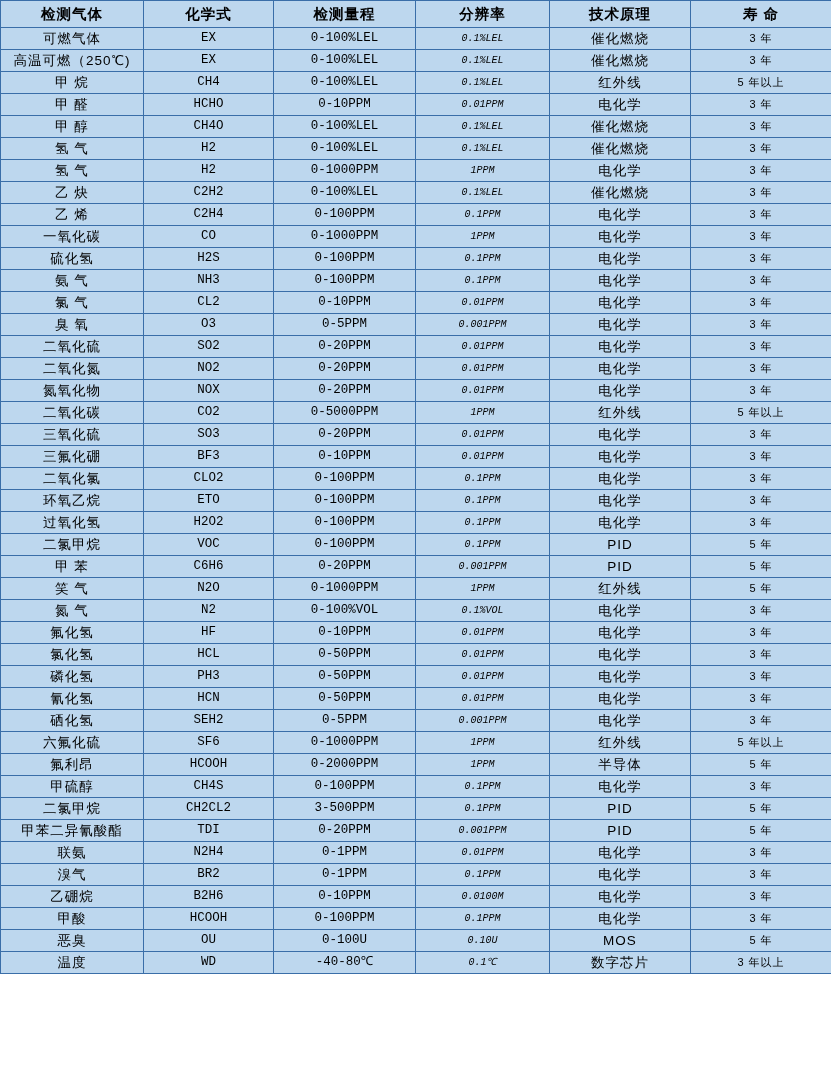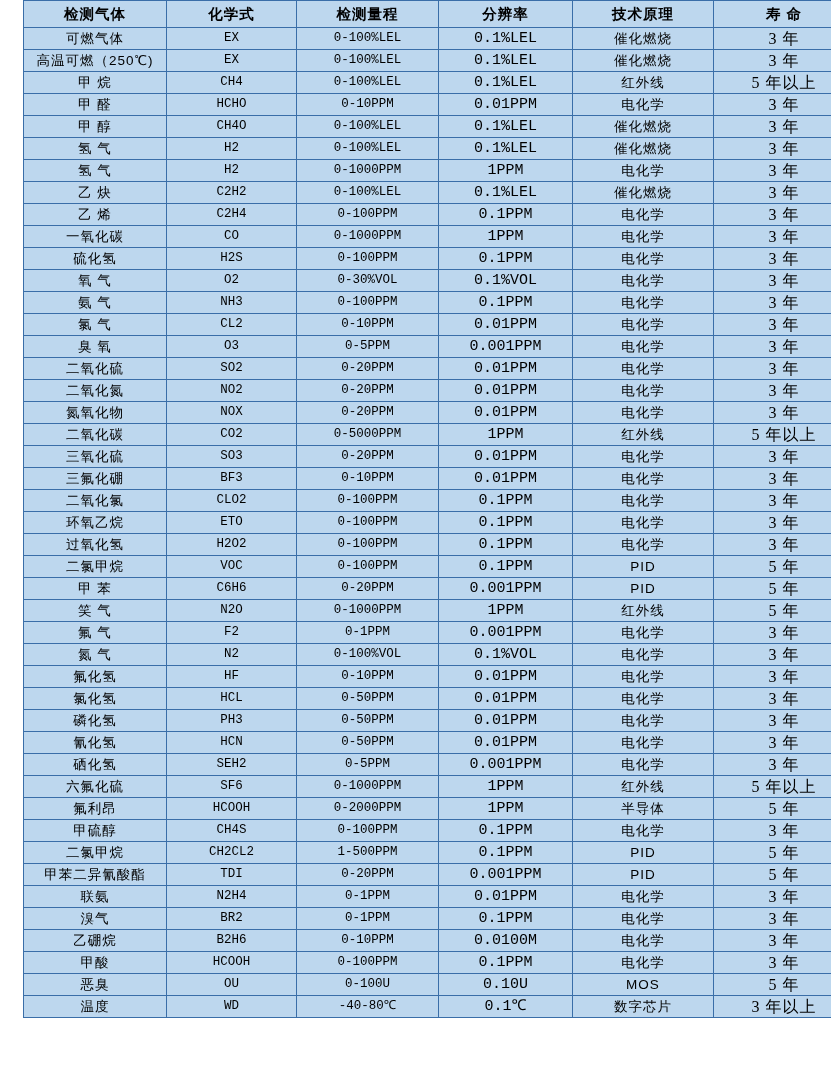--- a/index.html
+++ b/index.html
@@ -9,21 +9,20 @@
   }
   body {
     font-family: "Liberation Sans", sans-serif;
   }
   #sheet {
     width: 831px;
     height: 1075px;
     box-sizing: border-box;
     background: #ffffff;
     overflow: hidden;
-    padding-left: 23px;
   }
   table.gas-table {
     border-collapse: collapse;
     width: 831px;
     table-layout: fixed;
   }
   table.gas-table col.c0 { width: 143px; }
   table.gas-table col.c1 { width: 130px; }
   table.gas-table col.c2 { width: 142px; }
   table.gas-table col.c3 { width: 134px; }
@@ -54,26 +53,26 @@
     font-size: 13.5px;
     letter-spacing: 1px;
   }
   table.gas-table td.ascii {
     font-family: "Liberation Mono", monospace;
     font-size: 12.5px;
     letter-spacing: 0;
   }
   table.gas-table td.mix {
     font-family: "Liberation Mono", monospace;
-    font-size: 15px;
+    font-size: 10px;
+    font-style: italic;
   }
   table.gas-table td.life {
-    font-size: 16px;
+    font-size: 11px;
     letter-spacing: 1px;
-    font-family: Liberation Serif, serif;
   }
 </style>
 </head>
 <body>
 
 <div id="sheet">
   <table class="gas-table">
     <colgroup>
       <col class="c0">
         <col class="c1">
@@ -175,28 +174,20 @@
         </tr>
         <tr>
           <td class="cn">硫化氢</td>
           <td class="ascii">H2S</td>
           <td class="ascii">0-100PPM</td>
           <td class="mix">0.1PPM</td>
           <td class="cn">电化学</td>
           <td class="life">3 年</td>
         </tr>
         <tr>
-          <td class="cn">氧 气</td>
-          <td class="ascii">O2</td>
-          <td class="ascii">0-30%VOL</td>
-          <td class="mix">0.1%VOL</td>
-          <td class="cn">电化学</td>
-          <td class="life">3 年</td>
-        </tr>
-        <tr>
           <td class="cn">氨 气</td>
           <td class="ascii">NH3</td>
           <td class="ascii">0-100PPM</td>
           <td class="mix">0.1PPM</td>
           <td class="cn">电化学</td>
           <td class="life">3 年</td>
         </tr>
         <tr>
           <td class="cn">氯 气</td>
           <td class="ascii">CL2</td>
@@ -303,28 +294,20 @@
         </tr>
         <tr>
           <td class="cn">笑 气</td>
           <td class="ascii">N2O</td>
           <td class="ascii">0-1000PPM</td>
           <td class="mix">1PPM</td>
           <td class="cn">红外线</td>
           <td class="life">5 年</td>
         </tr>
         <tr>
-          <td class="cn">氟 气</td>
-          <td class="ascii">F2</td>
-          <td class="ascii">0-1PPM</td>
-          <td class="mix">0.001PPM</td>
-          <td class="cn">电化学</td>
-          <td class="life">3 年</td>
-        </tr>
-        <tr>
           <td class="cn">氮 气</td>
           <td class="ascii">N2</td>
           <td class="ascii">0-100%VOL</td>
           <td class="mix">0.1%VOL</td>
           <td class="cn">电化学</td>
           <td class="life">3 年</td>
         </tr>
         <tr>
           <td class="cn">氟化氢</td>
           <td class="ascii">HF</td>
@@ -385,21 +368,21 @@
           <td class="cn">甲硫醇</td>
           <td class="ascii">CH4S</td>
           <td class="ascii">0-100PPM</td>
           <td class="mix">0.1PPM</td>
           <td class="cn">电化学</td>
           <td class="life">3 年</td>
         </tr>
         <tr>
           <td class="cn">二氯甲烷</td>
           <td class="ascii">CH2CL2</td>
-          <td class="ascii">1-500PPM</td>
+          <td class="ascii">3-500PPM</td>
           <td class="mix">0.1PPM</td>
           <td class="cn">PID</td>
           <td class="life">5 年</td>
         </tr>
         <tr>
           <td class="cn">甲苯二异氰酸酯</td>
           <td class="ascii">TDI</td>
           <td class="ascii">0-20PPM</td>
           <td class="mix">0.001PPM</td>
           <td class="cn">PID</td>

